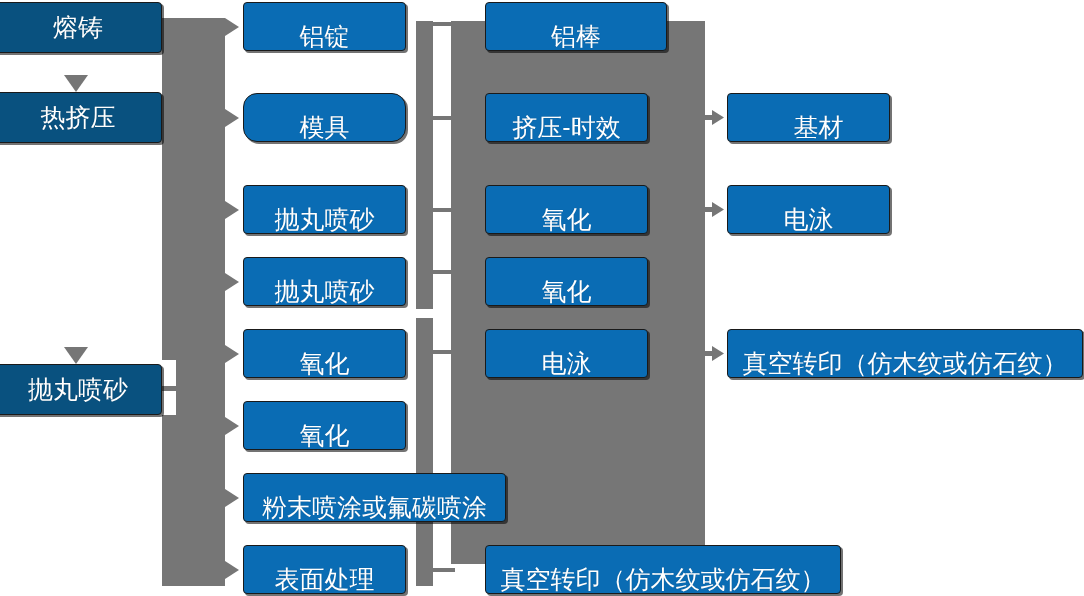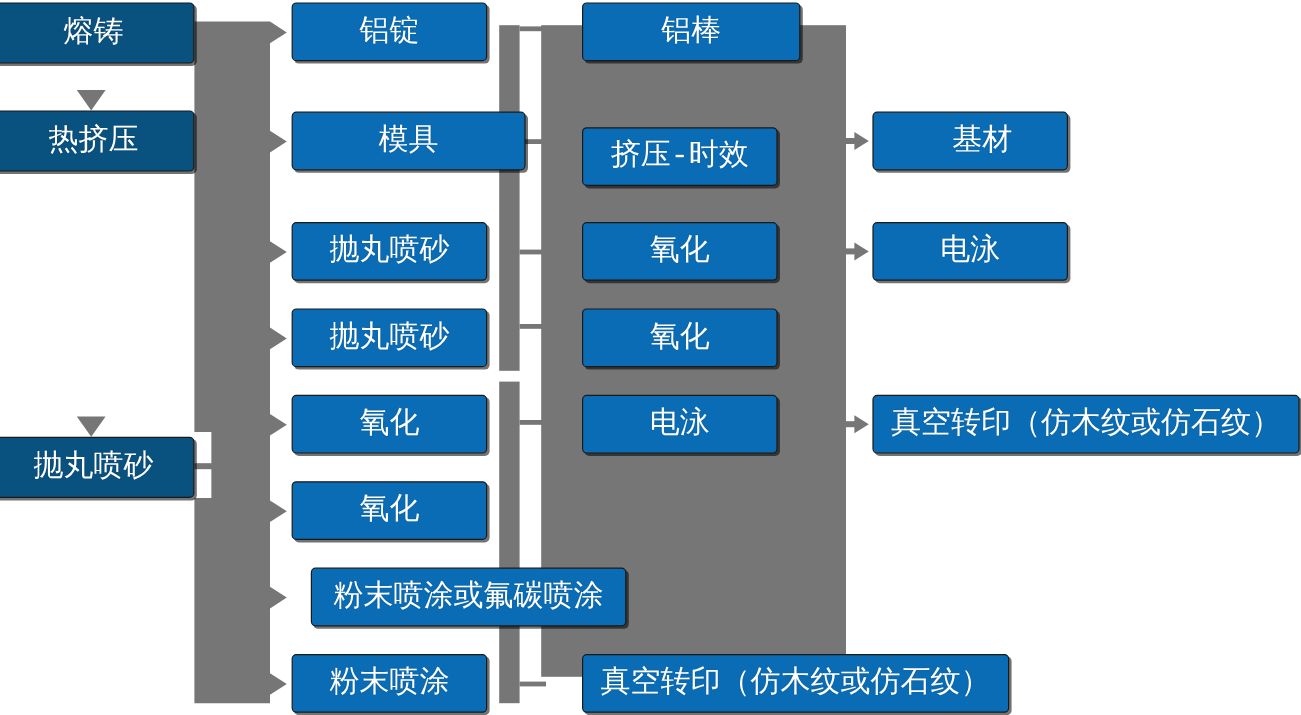--- a/index.html
+++ b/index.html
@@ -3,21 +3,21 @@
 <meta charset="utf-8">
 <title>Aluminium Process Flow Diagram</title>
 <style>
   html,body{margin:0;padding:0;}
   body{
     width:1084px;height:596px;
     background:#ffffff;
     font-family:"Liberation Sans","DejaVu Sans",sans-serif;
     overflow:hidden;
   }
-  #stage{position:relative;width:1084px;height:596px;font-family:Liberation Mono, monospace;}
+  #stage{position:relative;width:1084px;height:596px;}
 
   
   #connectors{position:absolute;left:0;top:0;width:1084px;height:596px;z-index:1;}
 
   
   .node{
     position:absolute;
     z-index:3;
     box-sizing:border-box;
     display:flex;
@@ -32,20 +32,21 @@
   }
   .node.dark{
     background:#09517f;
     border:1px solid #1a1a1a;
     font-size:25px;
   }
   .node.light{
     background:#0a6cb4;
     border:1px solid #1a1a1a;
     font-size:25px;
+    align-items:flex-end;
   }
   .node .lbl{
     display:block;
     pointer-events:none;
     text-shadow:0 0 1px rgba(0,0,0,.25);
   }
 </style>
 </head>
 <body>
 
@@ -115,45 +116,45 @@
       </div>
       <div class="node dark" style="left: -6px; top: 92px; width: 168px; height: 51px;">
         <span class="lbl">热挤压</span>
       </div>
       <div class="node dark" style="left: -6px; top: 364px; width: 168px; height: 51px;">
         <span class="lbl">抛丸喷砂</span>
       </div>
       <div class="node light" style="left: 243px; top: 2px; width: 163px; height: 49px;">
         <span class="lbl">铝锭</span>
       </div>
-      <div class="node light" style="left: 243px; top: 93px; width: 195px; height: 49px;">
+      <div class="node light" style="left: 243px; top: 93px; width: 163px; height: 49px; border-radius: 14px;">
         <span class="lbl">模具</span>
       </div>
       <div class="node light" style="left: 243px; top: 185px; width: 163px; height: 49px;">
         <span class="lbl">抛丸喷砂</span>
       </div>
       <div class="node light" style="left: 243px; top: 257px; width: 163px; height: 49px;">
         <span class="lbl">抛丸喷砂</span>
       </div>
       <div class="node light" style="left: 243px; top: 329px; width: 163px; height: 49px;">
         <span class="lbl">氧化</span>
       </div>
       <div class="node light" style="left: 243px; top: 401px; width: 163px; height: 49px;">
         <span class="lbl">氧化</span>
       </div>
-      <div class="node light" style="left: 243px; top: 473px; width: 263px; height: 49px; margin-left: 16px;">
+      <div class="node light" style="left: 243px; top: 473px; width: 263px; height: 49px;">
         <span class="lbl">粉末喷涂或氟碳喷涂</span>
       </div>
       <div class="node light" style="left: 243px; top: 545px; width: 163px; height: 49px;">
-        <span class="lbl">粉末喷涂</span>
+        <span class="lbl">表面处理</span>
       </div>
       <div class="node light" style="left: 485px; top: 2px; width: 182px; height: 49px;">
         <span class="lbl">铝棒</span>
       </div>
-      <div class="node light" style="left: 485px; top: 93px; width: 163px; height: 49px; margin-top: 13px;">
+      <div class="node light" style="left: 485px; top: 93px; width: 163px; height: 49px;">
         <span class="lbl">挤压-时效</span>
       </div>
       <div class="node light" style="left: 485px; top: 185px; width: 163px; height: 49px;">
         <span class="lbl">氧化</span>
       </div>
       <div class="node light" style="left: 485px; top: 257px; width: 163px; height: 49px;">
         <span class="lbl">氧化</span>
       </div>
       <div class="node light" style="left: 485px; top: 329px; width: 163px; height: 49px;">
         <span class="lbl">电泳</span>

